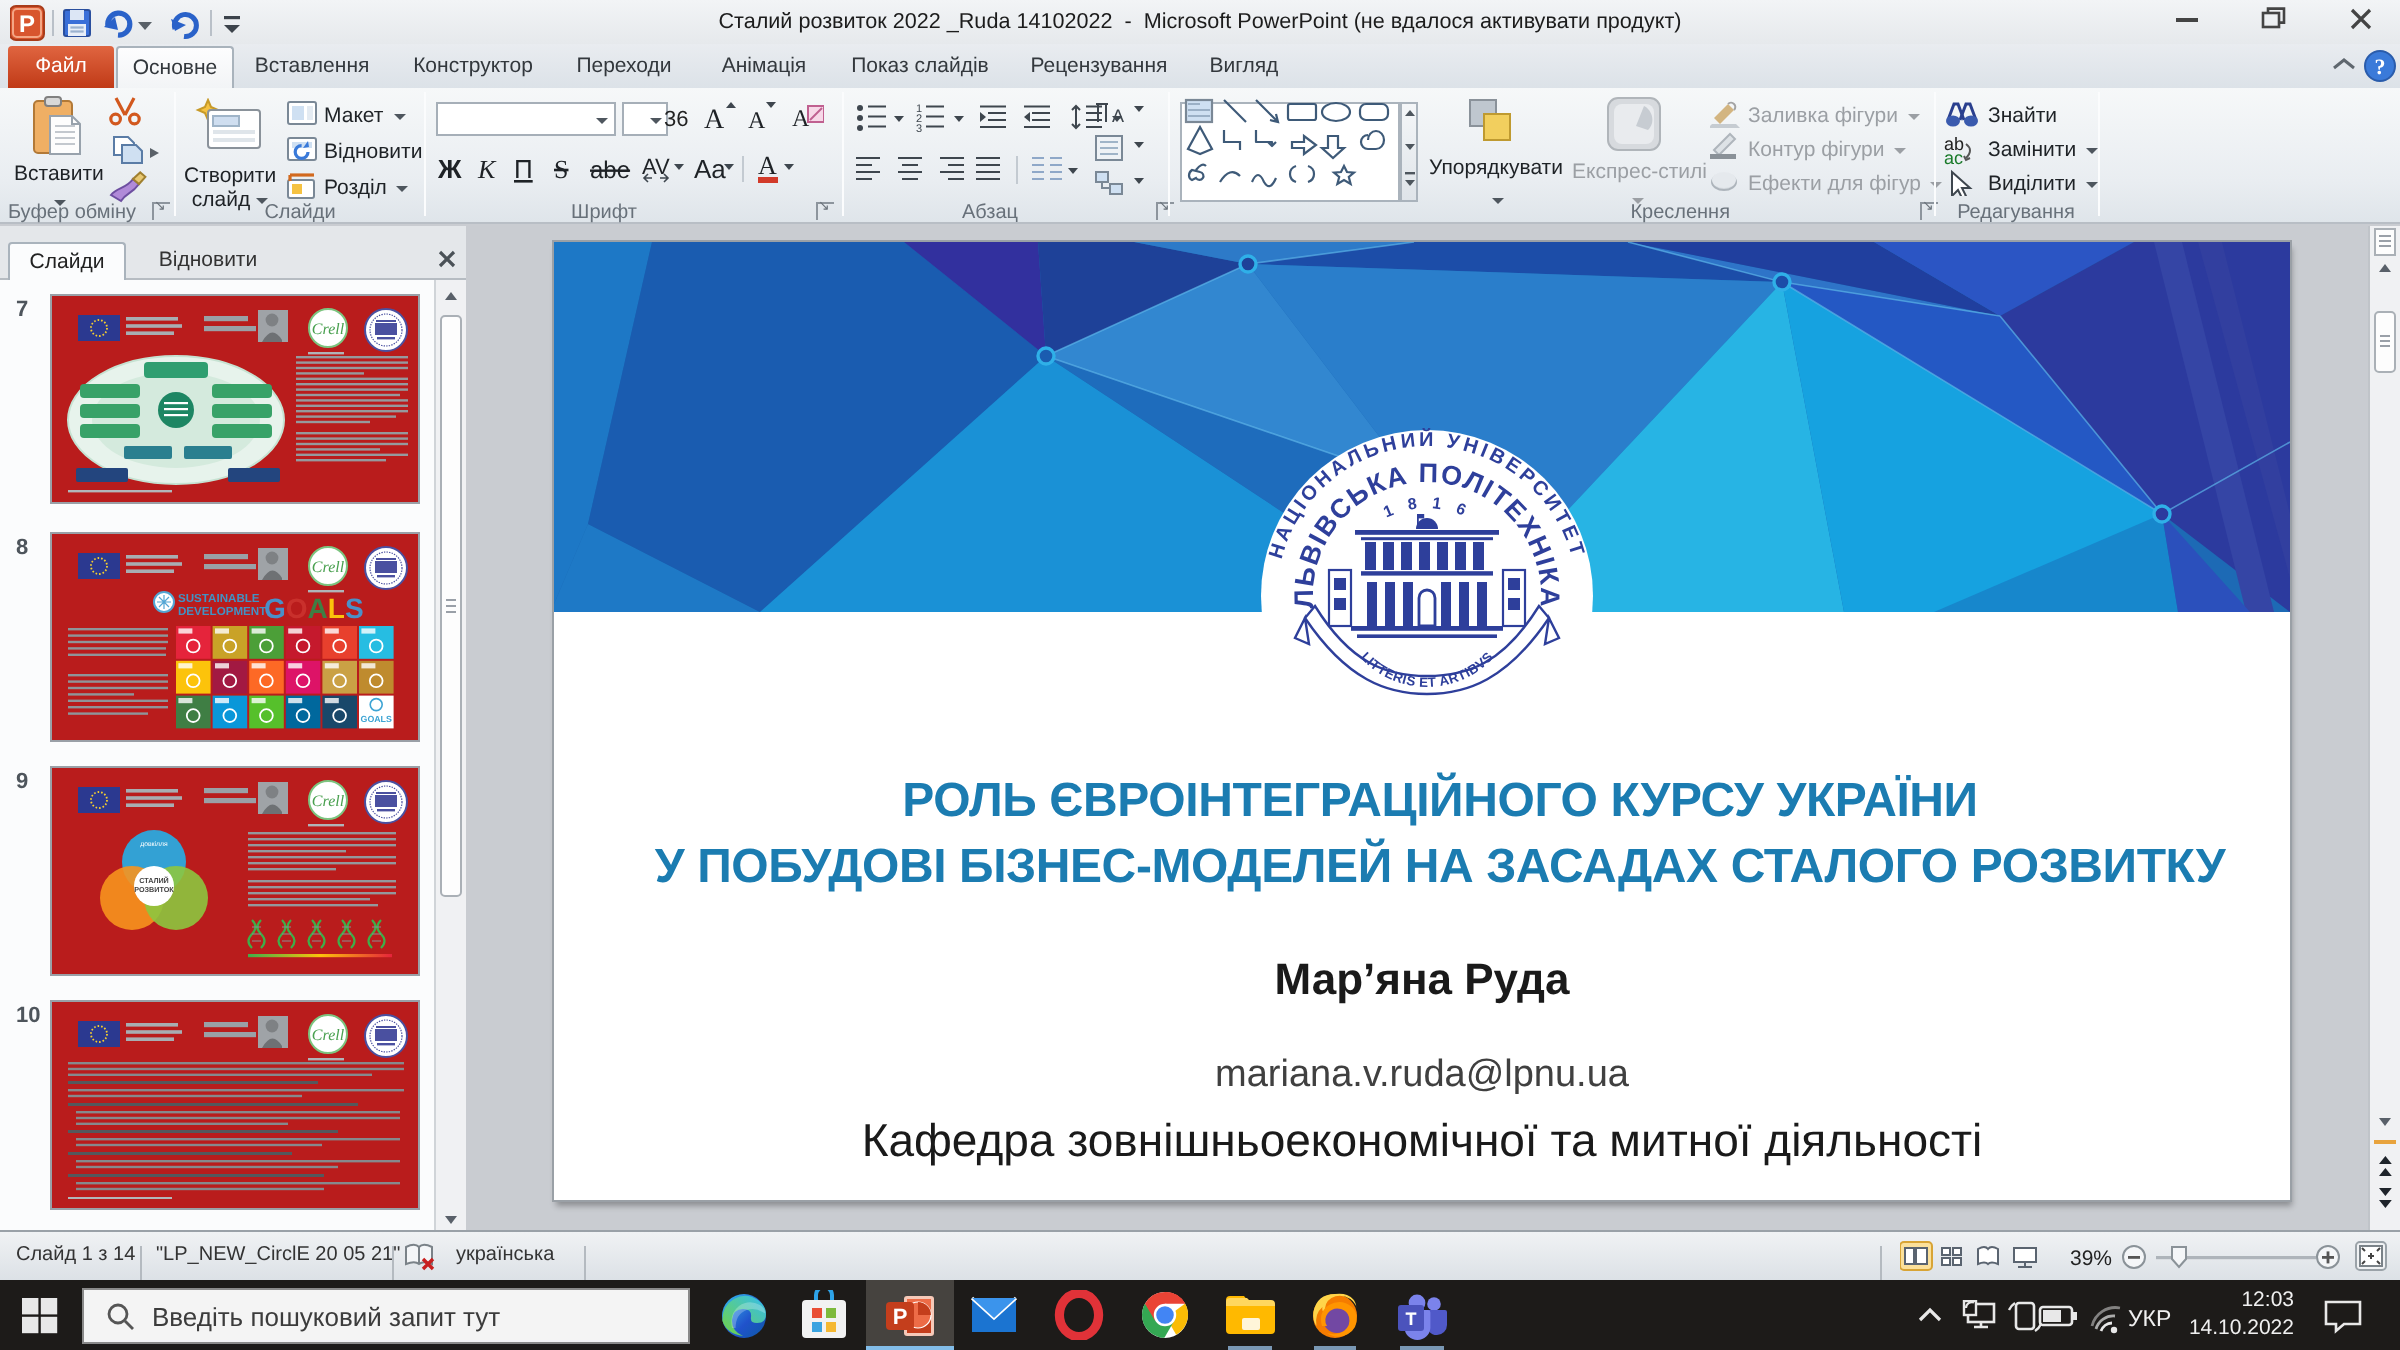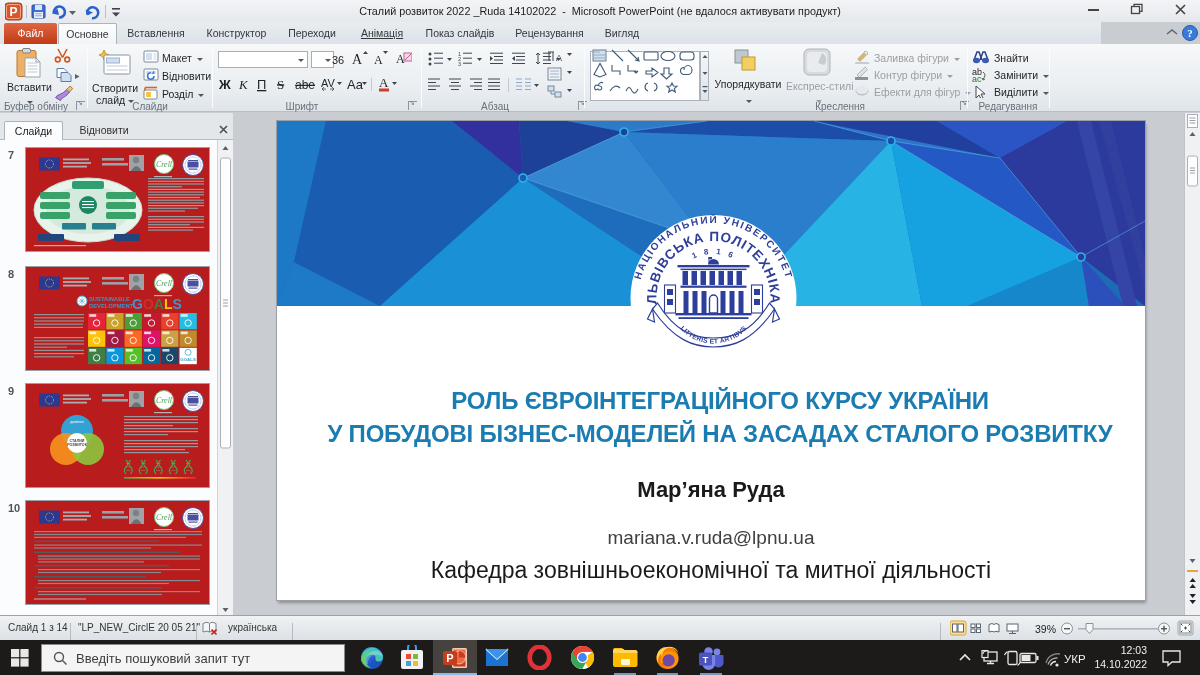--- a/index.html
+++ b/index.html
@@ -6,21 +6,21 @@
   html,body { width:1200px; height:675px; overflow:hidden; }
   body { font-family:"Liberation Sans",sans-serif; position:relative; background:#c9ccd1; }
   .abs { position:absolute; }
 
   
   #titlebar { left:0; top:0; width:1200px; height:22px;
     background:linear-gradient(#f2f4f6,#e6e9ec); border-bottom:0; }
   #title-text { left:0; top:5px; width:1200px; text-align:center; font-size:10.8px; color:#1c1c1c; }
 
   
-  #tabrow { left:0; top:22px; width:1101px; height:22px;
+  #tabrow { left:0; top:22px; width:1200px; height:22px;
     background:linear-gradient(#e9ecf0,#dce2e8); }
   .tab { position:absolute; top:1px; height:21px; line-height:21px; font-size:10.5px;
     color:#33383d; text-align:center; white-space:nowrap; }
   #tab-file { background:linear-gradient(#e06540,#c03a17); color:#fff;
     border-radius:2px 2px 0 0; }
   #tab-active { background:linear-gradient(#fdfdfe,#f2f4f6); border:1px solid #a9b3bc; border-bottom:0;
     border-radius:2px 2px 0 0; }
 
   
   #ribbon { left:0; top:44px; width:1200px; height:68px;
@@ -92,21 +92,21 @@
       <path d="M54 6.5 v-2.2 h8 v7 h-2.2" fill="none" stroke="#444" stroke-width="1.3"></path>
       <path d="M96 5 l9 9 M105 5 l-9 9" stroke="#444" stroke-width="1.6"></path>
     </svg>
   </div>
   <div id="tabrow" class="abs">
     <div id="tab-file" class="tab" style="left:4px;width:53px;">Файл</div>
     <div id="tab-active" class="tab" style="left:58px;width:59px;">Основне</div>
     <div class="tab" style="left:120px;width:72px;">Вставлення</div>
     <div class="tab" style="left:197px;width:79px;">Конструктор</div>
     <div class="tab" style="left:281px;width:62px;">Переходи</div>
-    <div class="tab" style="left:351px;width:62px;text-decoration:underline;">Анімація</div>
+    <div class="tab" style="left:351px;width:62px;">Анімація</div>
     <div class="tab" style="left:418px;width:84px;">Показ слайдів</div>
     <div class="tab" style="left:507px;width:85px;">Рецензування</div>
     <div class="tab" style="left:597px;width:50px;">Вигляд</div>
     <svg class="abs" style="left:1164px;top:3px" width="36" height="16" viewBox="0 0 36 16">
       <path d="M3 9 l5 -4 5 4" fill="none" stroke="#5f676e" stroke-width="1.5"></path>
       <circle cx="26" cy="8" r="7.5" fill="#3a7ad9"></circle>
       <circle cx="26" cy="8" r="7.5" fill="none" stroke="#2a5cab"></circle>
       <text x="26" y="12" font-size="11" font-weight="bold" fill="#fff" text-anchor="middle" font-family="Liberation Serif">?</text>
     </svg>
   </div>

